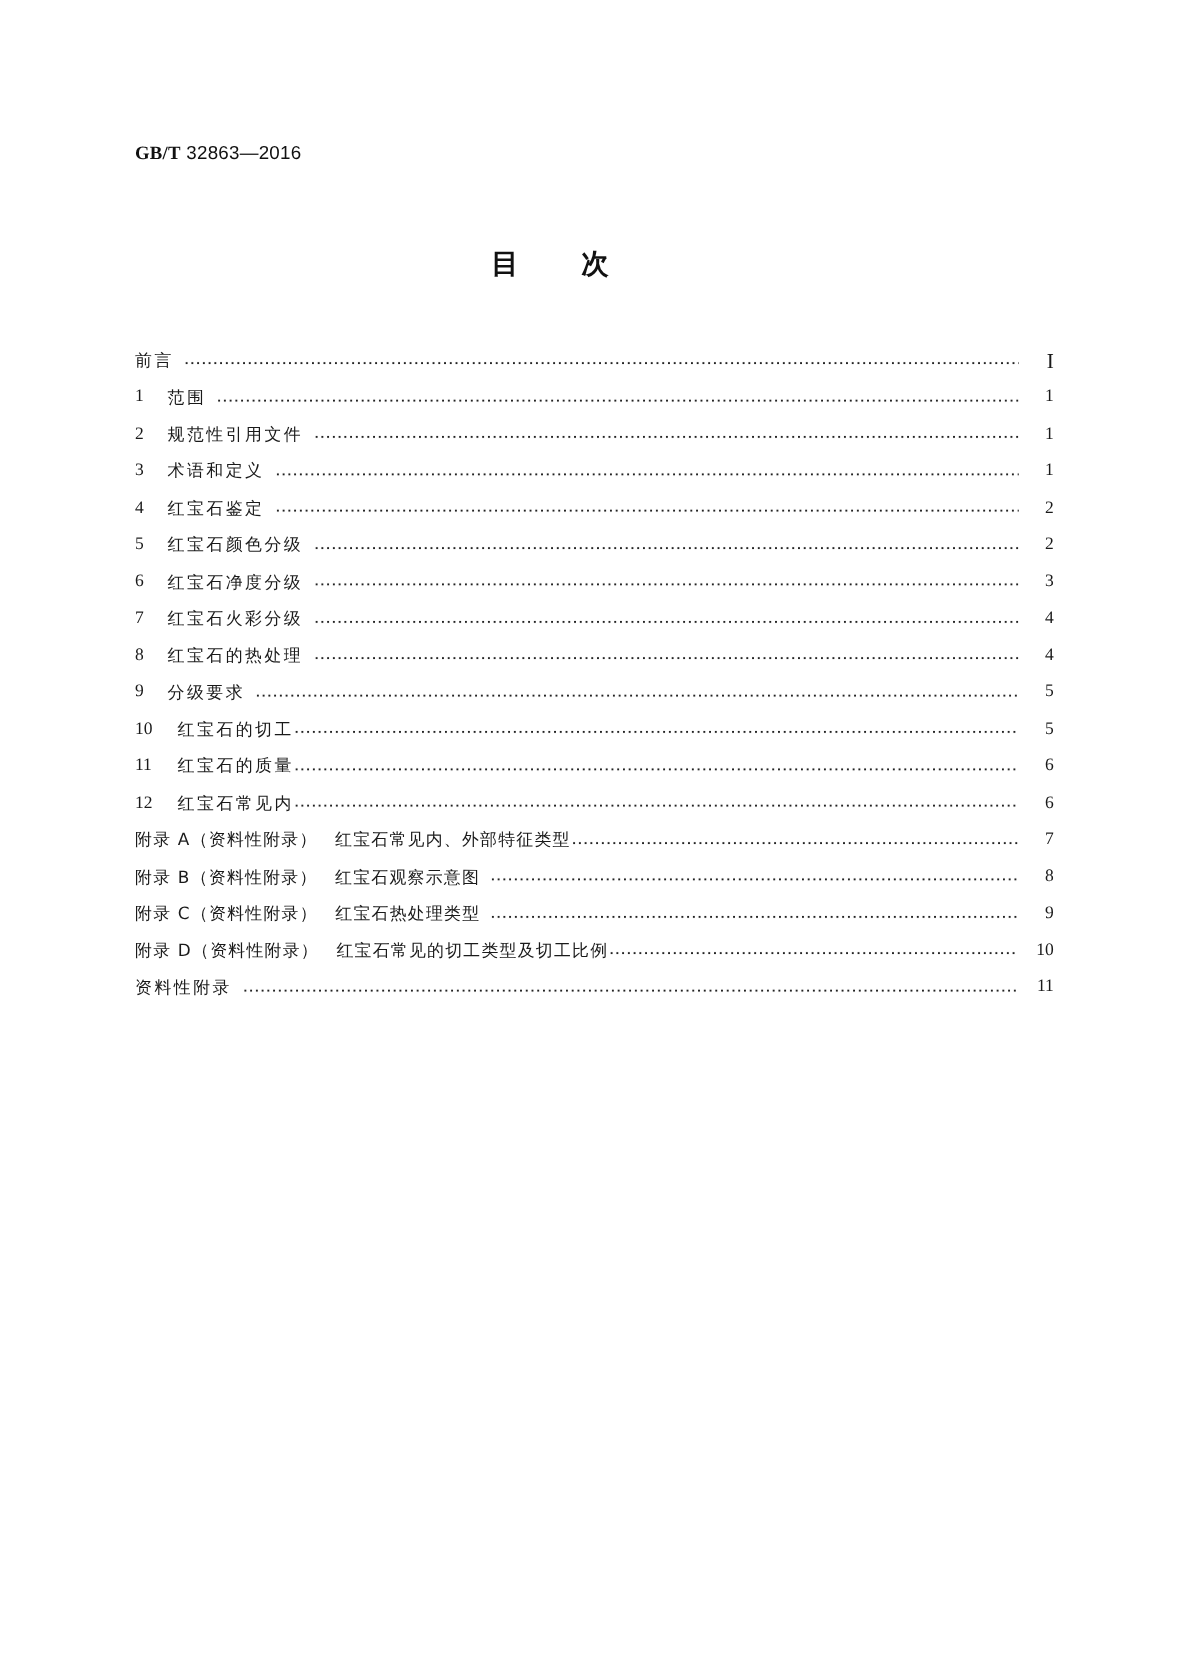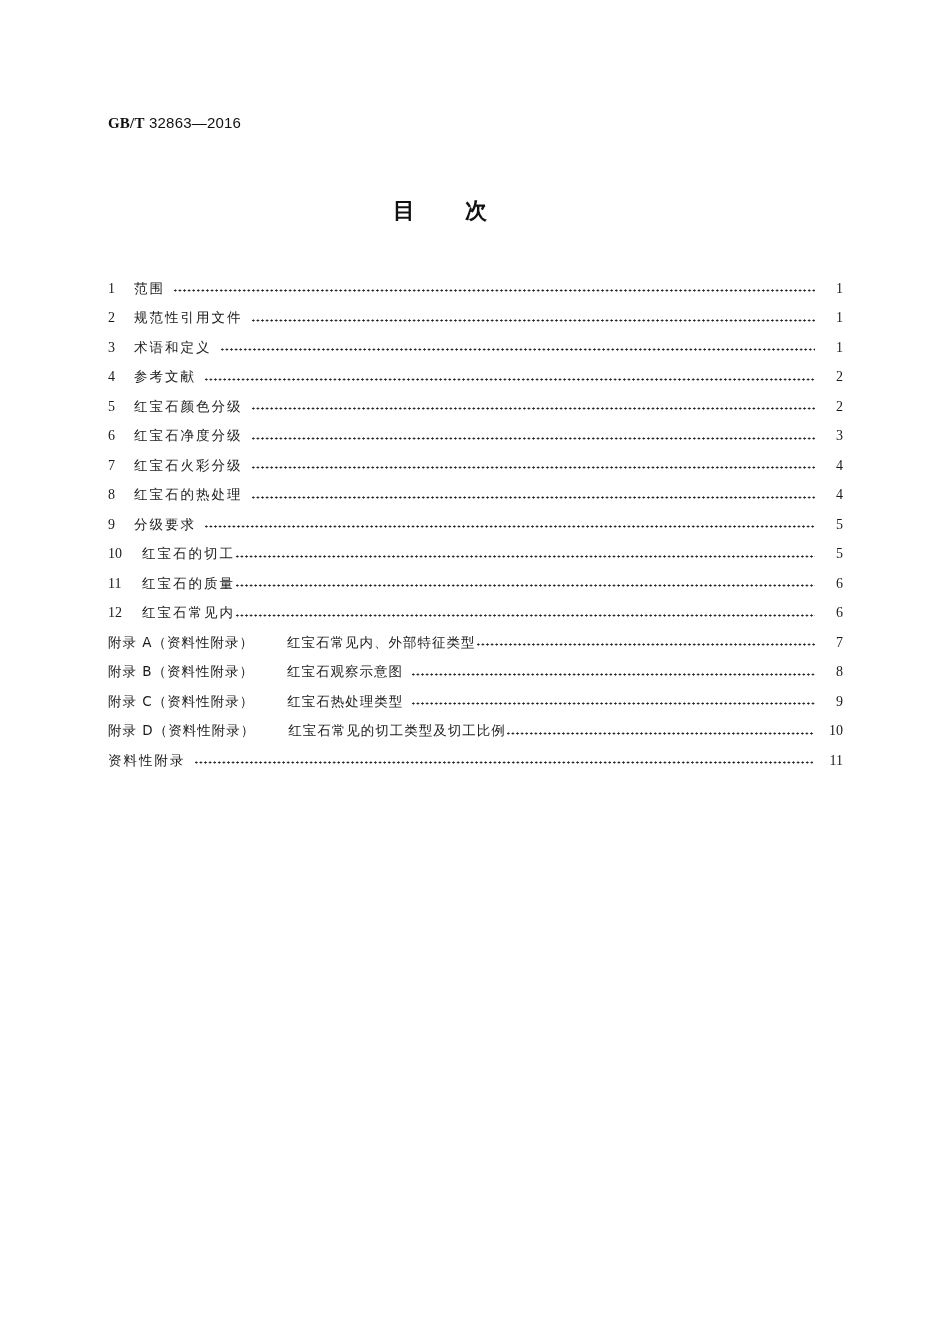--- a/index.html
+++ b/index.html
@@ -66,27 +66,27 @@
     .toc-row .num.w1 { width: 26px; }
     .toc-row .num.w2 { width: 34px; }
     .toc-row .label {
       white-space: nowrap;
       font-family: "DejaVu Sans", "Liberation Sans", sans-serif;
       font-size: 13.5px;
       letter-spacing: 2px;
     }
     .toc-row .label.appx {
       letter-spacing: 1px;
-      margin-left: 33px;
     }
     .toc-row .appx-prefix {
       white-space: nowrap;
       font-family: "DejaVu Sans", "Liberation Sans", sans-serif;
       font-size: 13.5px;
       letter-spacing: 1px;
+      margin-right: 14px;
     }
     .toc-row .leader {
       flex: 1;
       height: 14px;
       margin: 0 8px 0 8px;
       background-image: radial-gradient(circle, #222 0.9px, transparent 1.2px);
       background-size: 4.6px 3px;
       background-repeat: repeat-x;
       background-position: left center;
       align-self: center;
@@ -113,20 +113,25 @@
   <span class="prefix">GB/T</span>
   <span>32863—2016</span>
 </div>
 
 <div class="toc-title">
   <span>目</span><span class="gap"></span><span>次</span>
 </div>
 
 <div class="toc">
 
+  <div class="toc-row">
+    <span class="label">前言</span>
+    <span class="leader"></span>
+    <span class="page roman">I</span>
+  </div>
 
   <div class="toc-row">
     <span class="num w1">1</span>
     <span class="label">范围</span>
     <span class="leader"></span>
     <span class="page">1</span>
   </div>
 
   <div class="toc-row">
     <span class="num w1">2</span>
@@ -137,21 +142,21 @@
 
   <div class="toc-row">
     <span class="num w1">3</span>
     <span class="label">术语和定义</span>
     <span class="leader"></span>
     <span class="page">1</span>
   </div>
 
   <div class="toc-row">
     <span class="num w1">4</span>
-    <span class="label">参考文献</span>
+    <span class="label">红宝石鉴定</span>
     <span class="leader"></span>
     <span class="page">2</span>
   </div>
 
   <div class="toc-row">
     <span class="num w1">5</span>
     <span class="label">红宝石颜色分级</span>
     <span class="leader"></span>
     <span class="page">2</span>
   </div>

